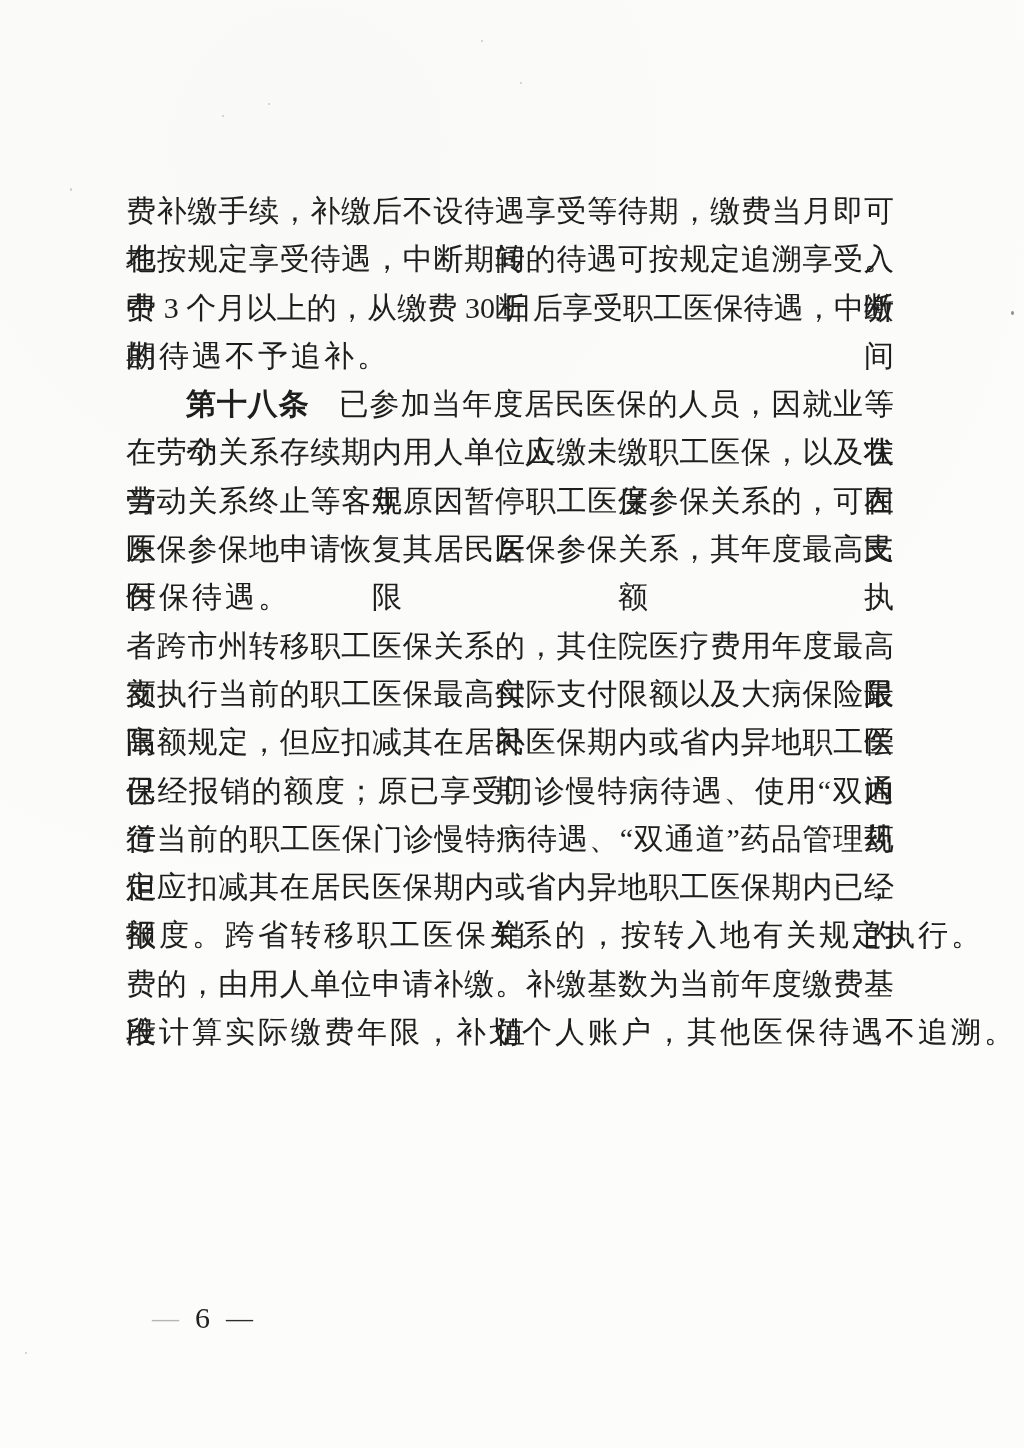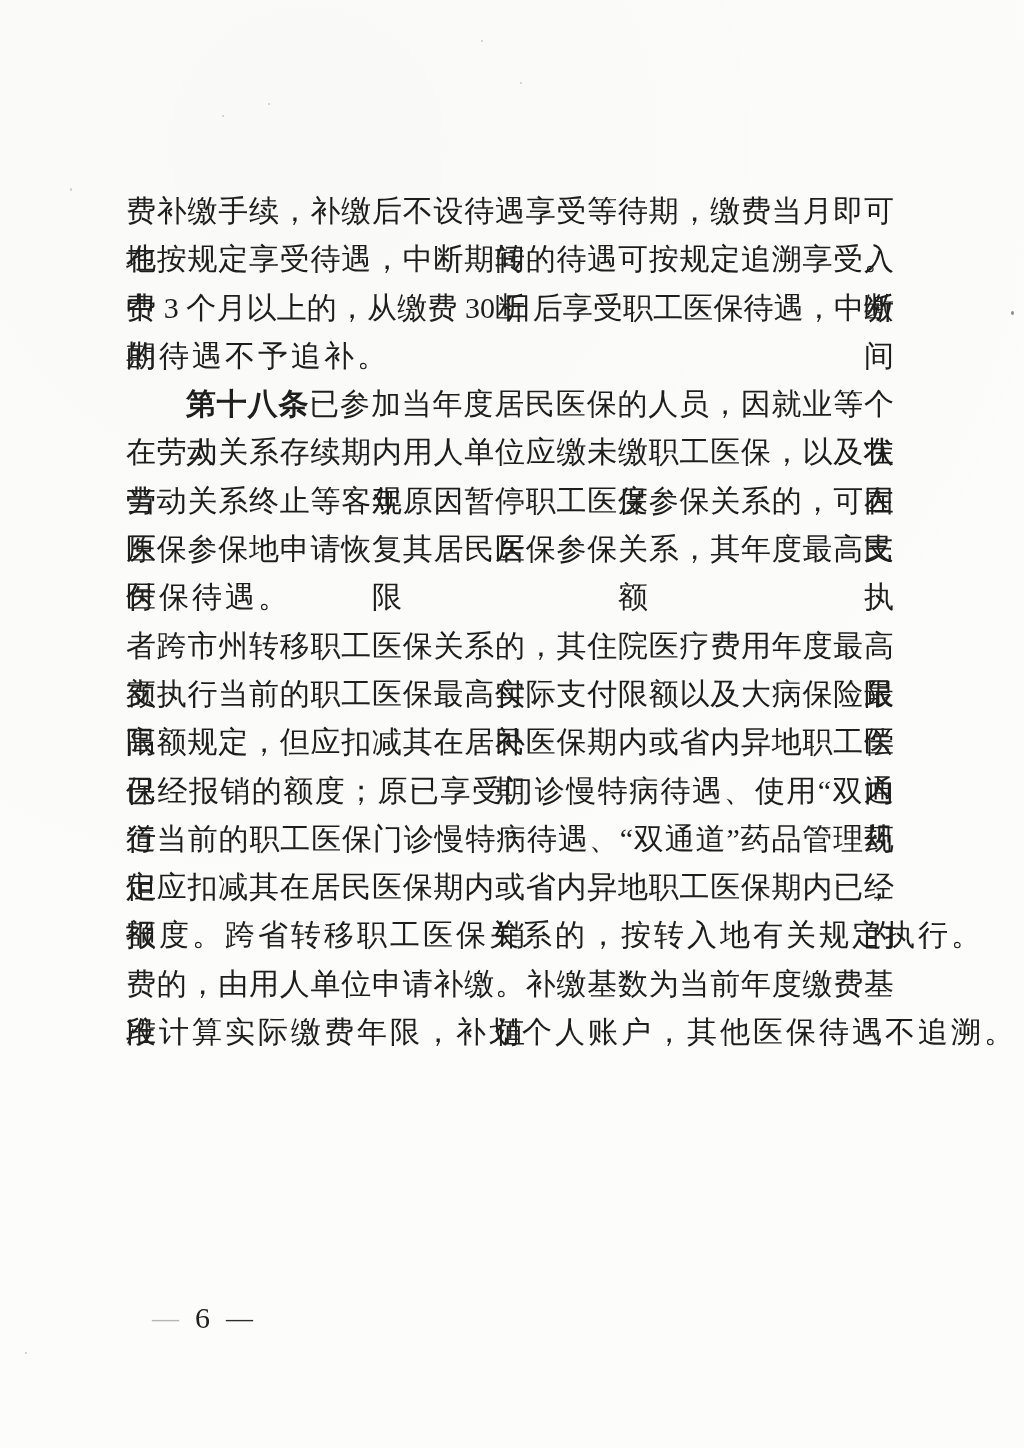--- a/index.html
+++ b/index.html
@@ -34,20 +34,21 @@
   .doc-line.justify {
     white-space: normal;
     letter-spacing: normal;
     text-align: justify;
     text-align-last: justify;
   }
   .doc-line.indent { padding-left: 60px; }
   .heading {
     font-weight: 700;
     font-family: "Liberation Sans", "DejaVu Sans", sans-serif;
+    margin-right: 29px;
   }
   .footer {
     position: absolute;
     left: 152px;
     top: 1297px;
     height: 42px;
     display: flex;
     align-items: center;
     gap: 16px;
     font-size: 27px;

